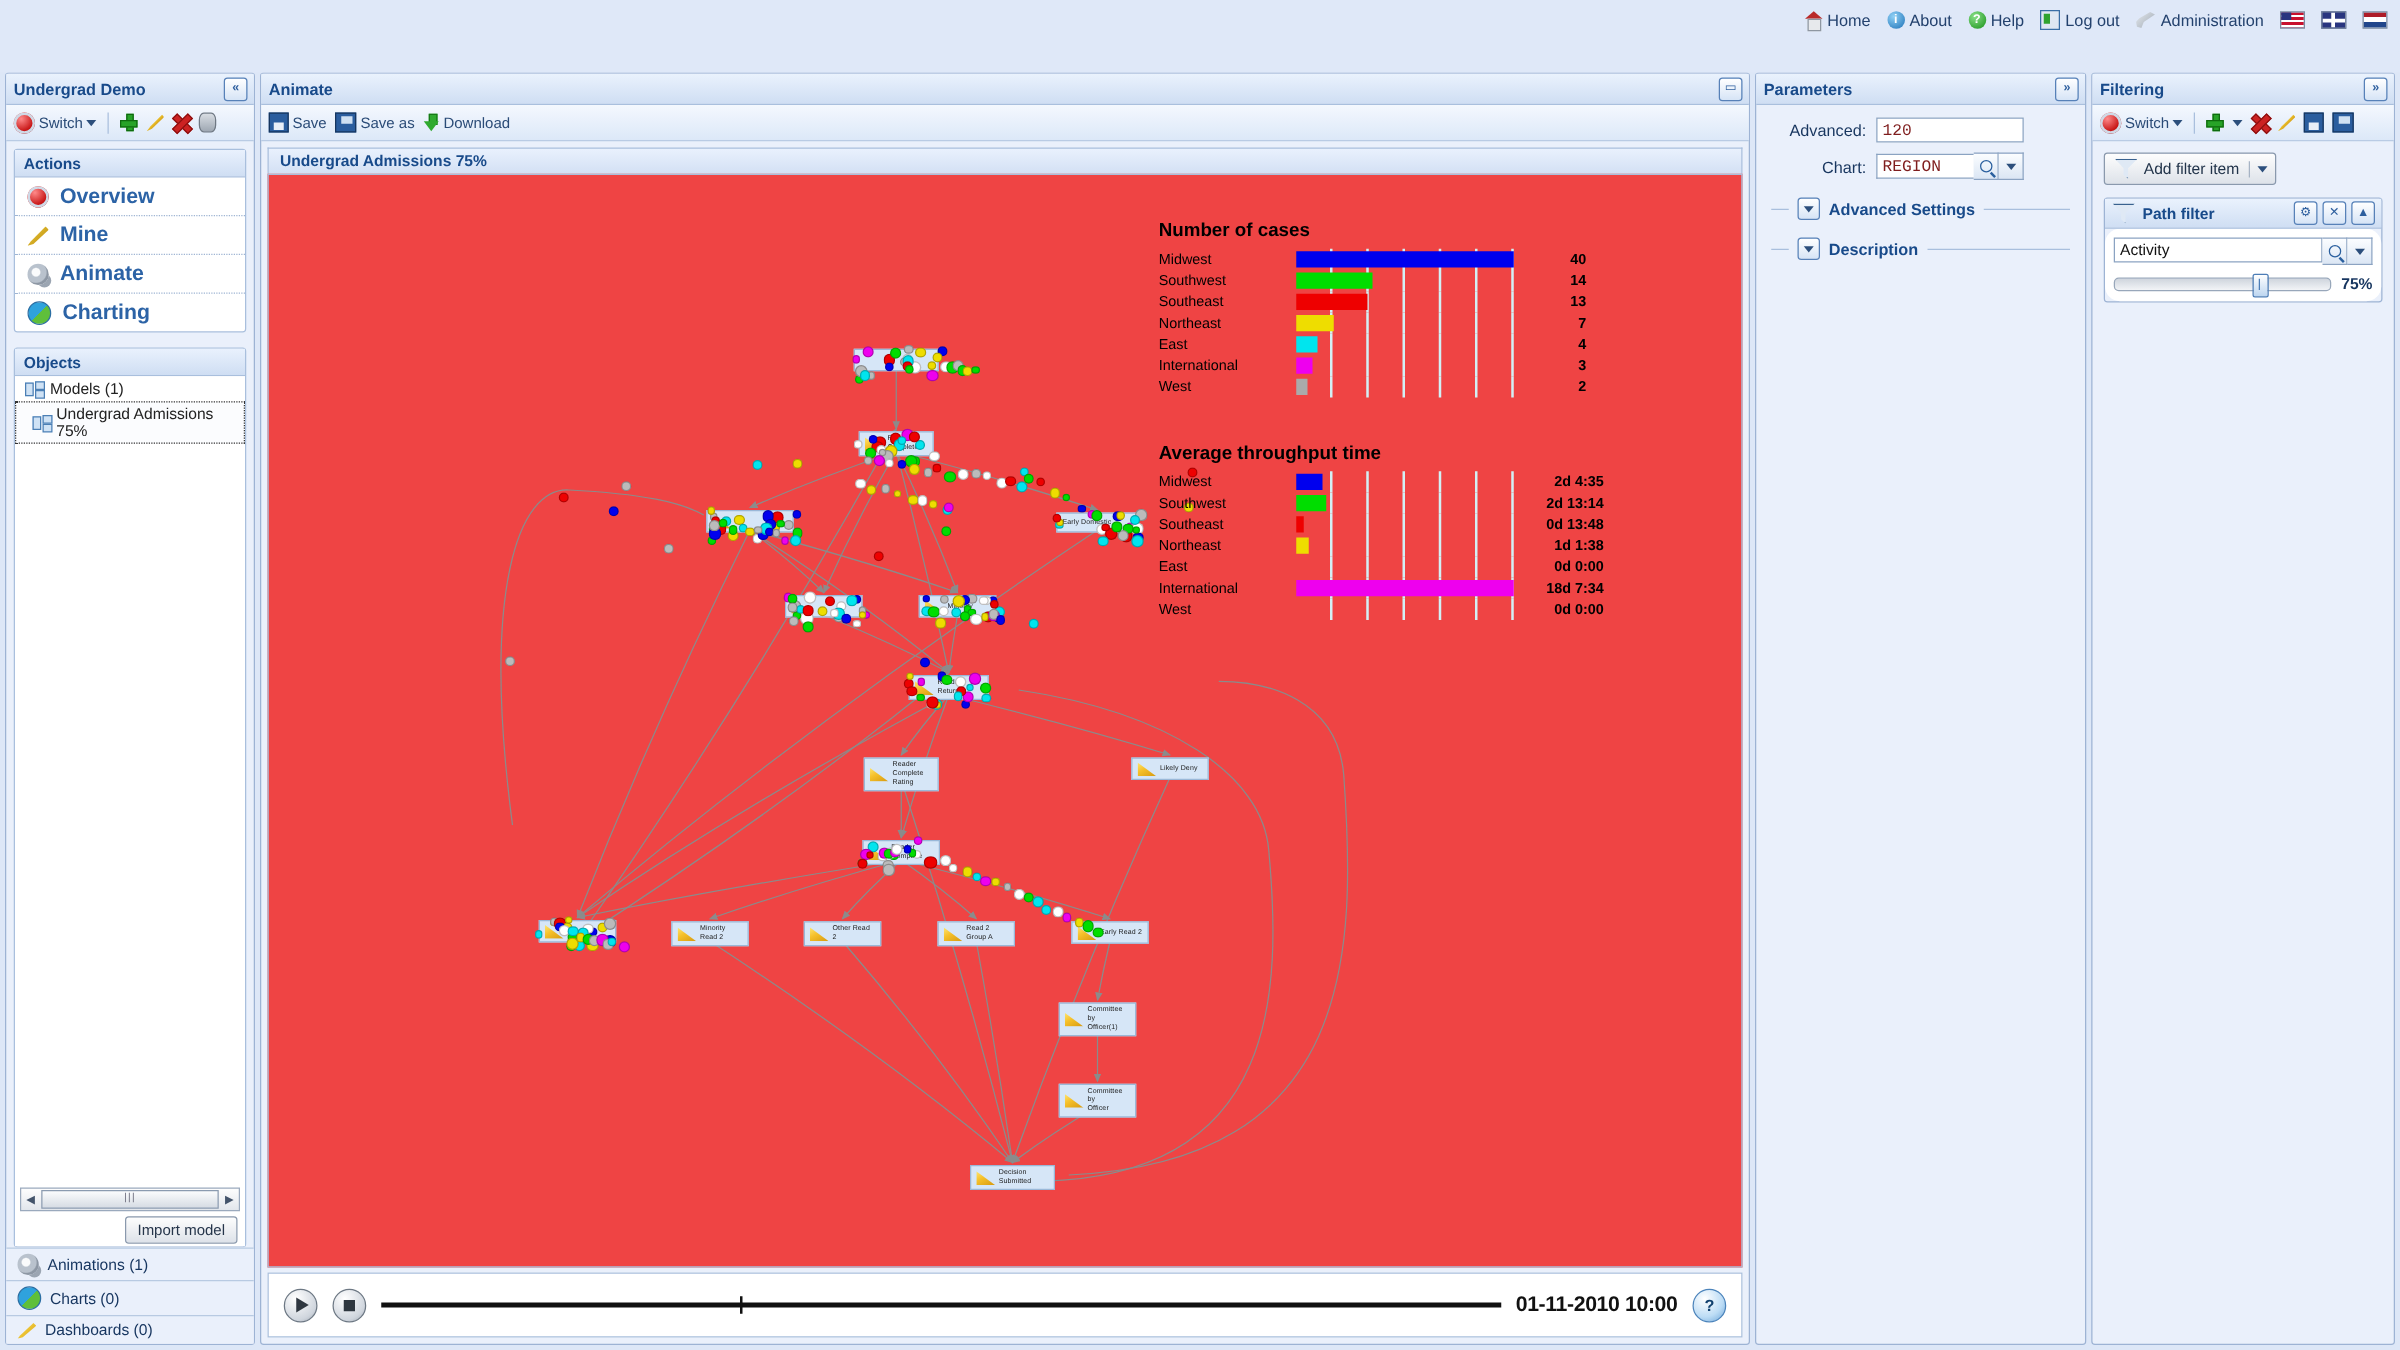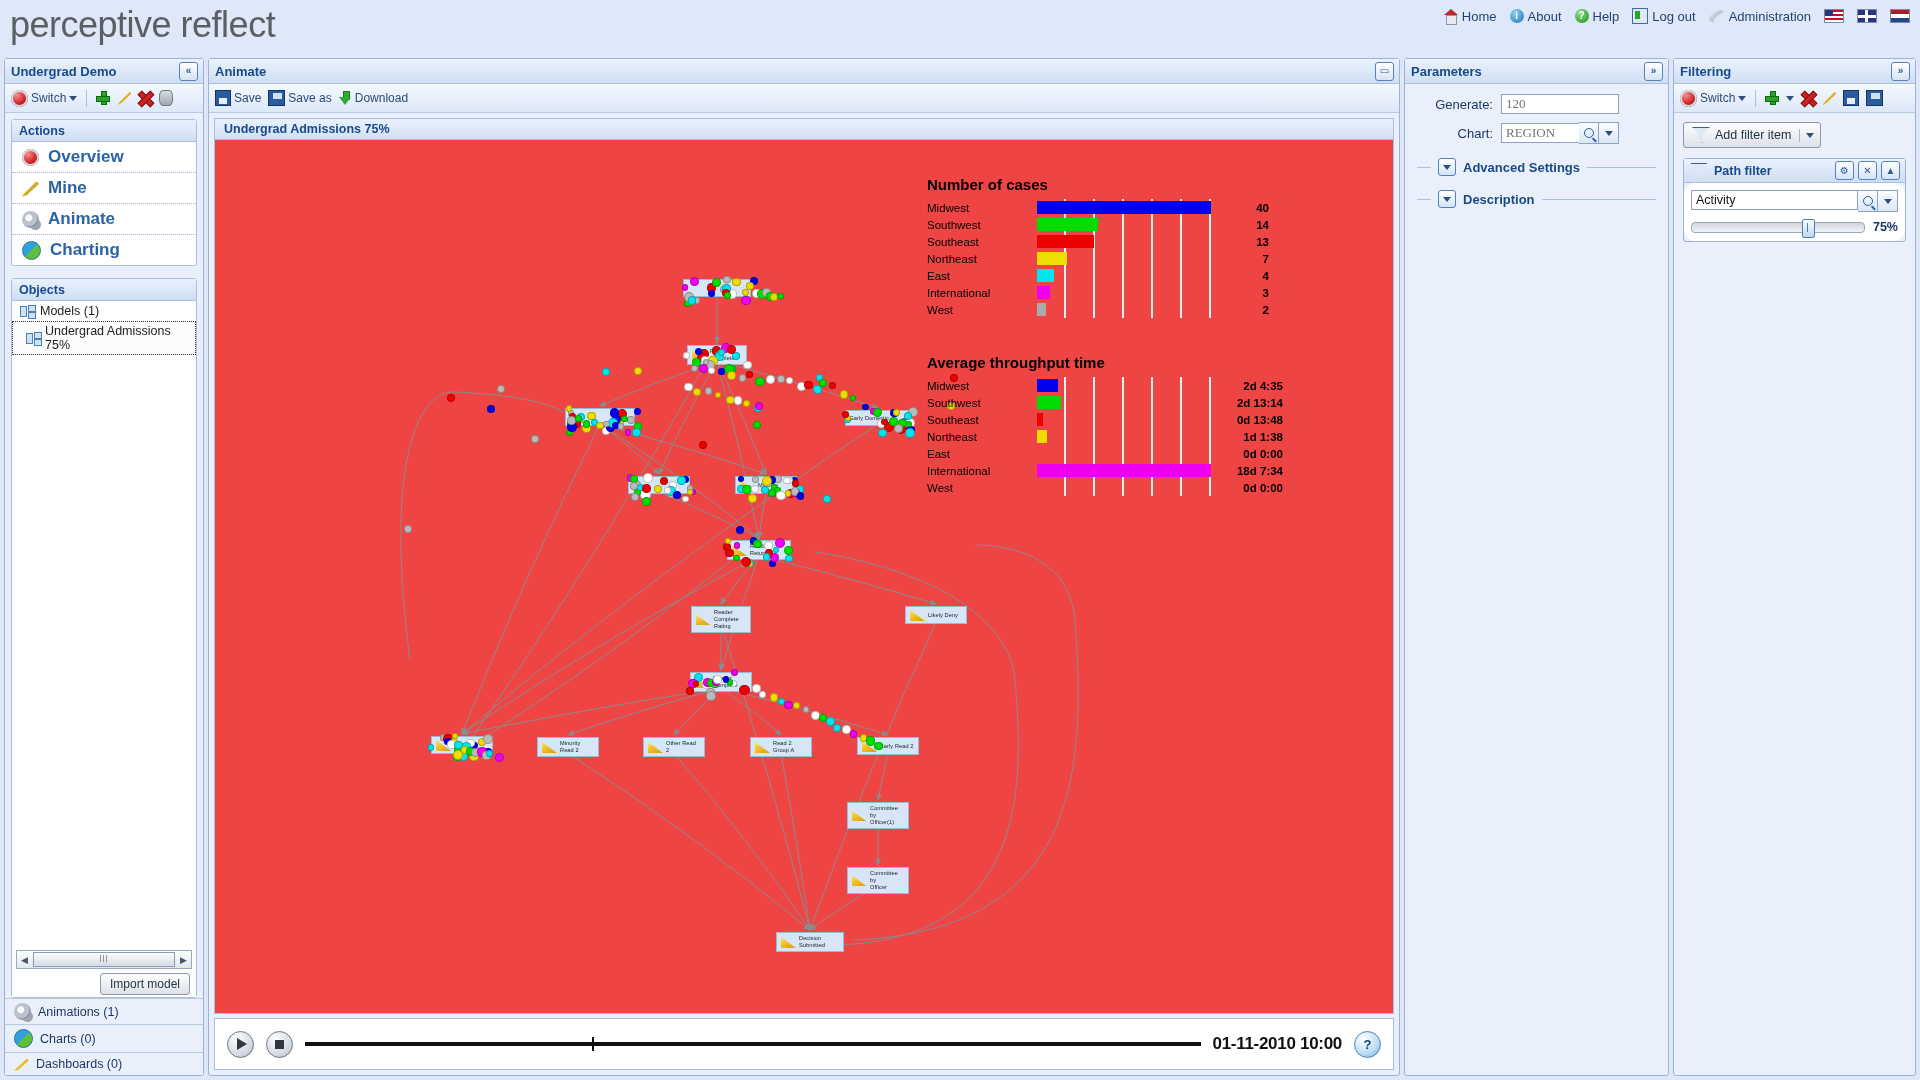--- a/index.html
+++ b/index.html
@@ -139,22 +139,22 @@
   .cbarzone{width:180px;height:17px;position:relative;}
   .gridline{position:absolute;top:0;bottom:0;width:2px;background:#d3f0f5;}
   .cbar{position:absolute;left:0;top:2px;height:13px;}
   .cval{width:52px;text-align:right;font-weight:bold;font-size:11.5px;}
   
   #params{width:265px;min-width:265px;}
   .pbody{padding:10px 12px;}
   .prow{display:flex;align-items:center;margin-bottom:8px;}
   .plabel{width:76px;text-align:right;padding-right:8px;font-size:13px;color:#18365f;}
   .ptext{border:1px solid #8ba3c2;background:#fff;height:20px;width:118px;
-     font-size:13px;padding:0 4px;color:#737373;box-sizing:border-box;
-     font-family:Liberation Serif, serif;}
+     font-size:13px;padding:0 4px;color:#7f1d1d;box-sizing:border-box;
+     font-family:Liberation Mono, monospace;}
   .pickbtn{width:19px;height:20px;border:1px solid #8ba3c2;border-left:none;
      background:linear-gradient(to bottom,#fbfdff,#dbe6f4);display:flex;align-items:center;justify-content:center;cursor:pointer;}
   .magnifier{width:8px;height:8px;border:1.5px solid #2a5f9e;border-radius:50%;position:relative;}
   .magnifier::after{content:"";position:absolute;right:-4px;bottom:-3px;width:5px;height:1.5px;background:#2a5f9e;transform:rotate(45deg);}
   .collap{display:flex;align-items:center;gap:7px;margin:14px 0 0 0;}
   .dash{height:1px;background:#a9bfdd;flex:none;width:14px;}
   .dashgrow{height:1px;background:#a9bfdd;flex:1;}
   .cbox{width:16px;height:16px;border:1px solid #5781b8;border-radius:3px;
      background:linear-gradient(to bottom,#ffffff,#d6e4f6);display:flex;align-items:center;justify-content:center;cursor:pointer;}
   .collap-lbl{font-weight:bold;font-size:13px;color:#184a8a;}
@@ -184,21 +184,20 @@
      border-radius:2px;background:linear-gradient(to bottom,#ffffff,#bdd6f0);cursor:pointer;}
   .slidethumb::after{content:"";position:absolute;left:4px;top:3px;width:1px;height:9px;background:#4c7db6;}
   .pct{font-size:12.5px;color:#16355f;font-weight:bold;}
   .fbot{margin-top:auto;padding:9px;display:flex;justify-content:flex-start;}
   #genwrap{margin-top:auto;padding:9px;display:flex;justify-content:flex-end;}
 </style>
 </head>
 <body>
 
 <div id="topbar">
-  <div id="brand">perceptive reflect</div>
   <div id="topnav">
     <div class="navitem">
       <span style="width:15px;height:14px;display:inline-block;position:relative;">
         <span style="position:absolute;left:1px;top:0;width:0;height:0;border-left:7px solid transparent;border-right:7px solid transparent;border-bottom:6px solid #b92a2a;"></span>
         <span style="position:absolute;left:3px;top:6px;width:9px;height:8px;background:#e7e9ec;border:1px solid #8e97a2;"></span>
       </span>
       <span>Home</span>
     </div>
     <div class="navitem">
       <span style="width:14px;height:14px;border-radius:50%;background:radial-gradient(circle at 35% 30%,#8fd0f5,#1e72b8);color:#fff;font-size:10px;font-weight:bold;text-align:center;line-height:14px;">i</span>
@@ -923,21 +922,21 @@
     </div>
   </div>
 
   <div class="panel" id="params">
     <div class="panel-hd">
       <span>Parameters</span>
       <span class="hd-btn">»</span>
     </div>
     <div class="pbody">
       <div class="prow">
-        <span class="plabel">Generate:</span>
+        <span class="plabel">Advanced:</span>
         <input class="ptext" value="120" style="">
       </div>
       <div class="prow">
         <span class="plabel">Chart:</span>
         <input class="ptext" style="width: 78px; border-right: none;" value="REGION">
         <span class="pickbtn">
             <span class="magnifier"></span>
           </span>
         <span class="pickbtn">
             <span class="ic-caret"></span>

